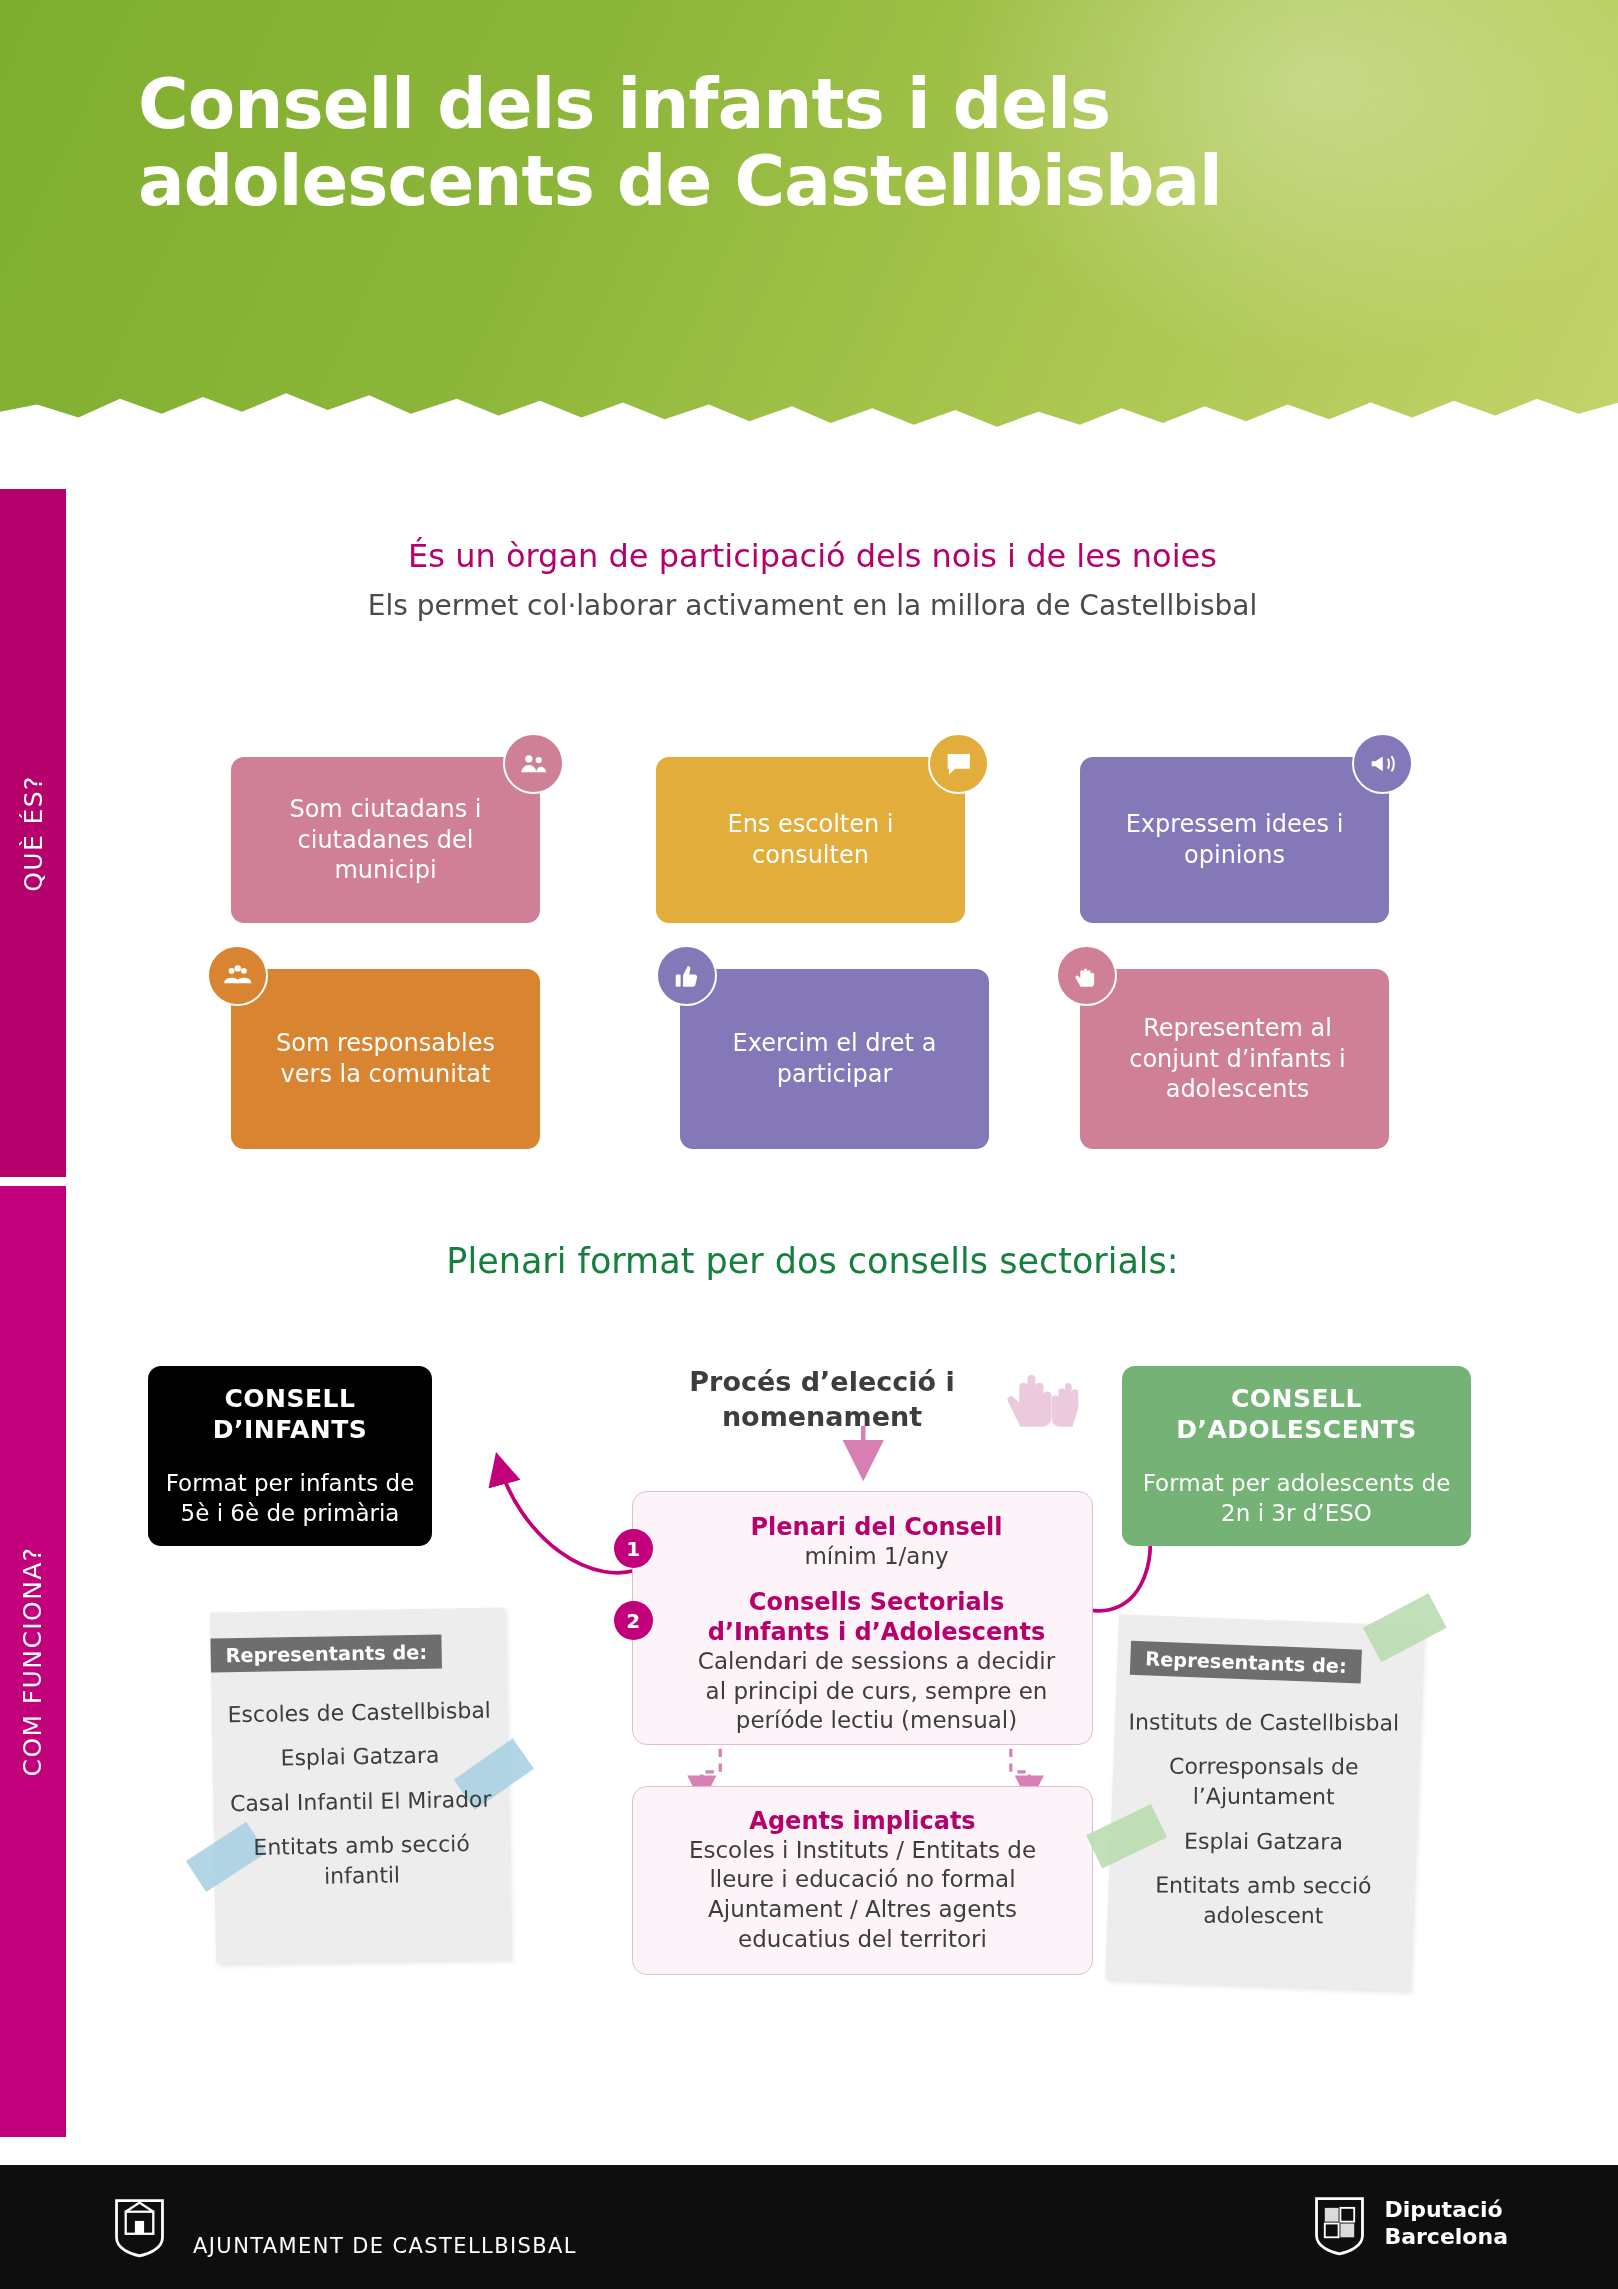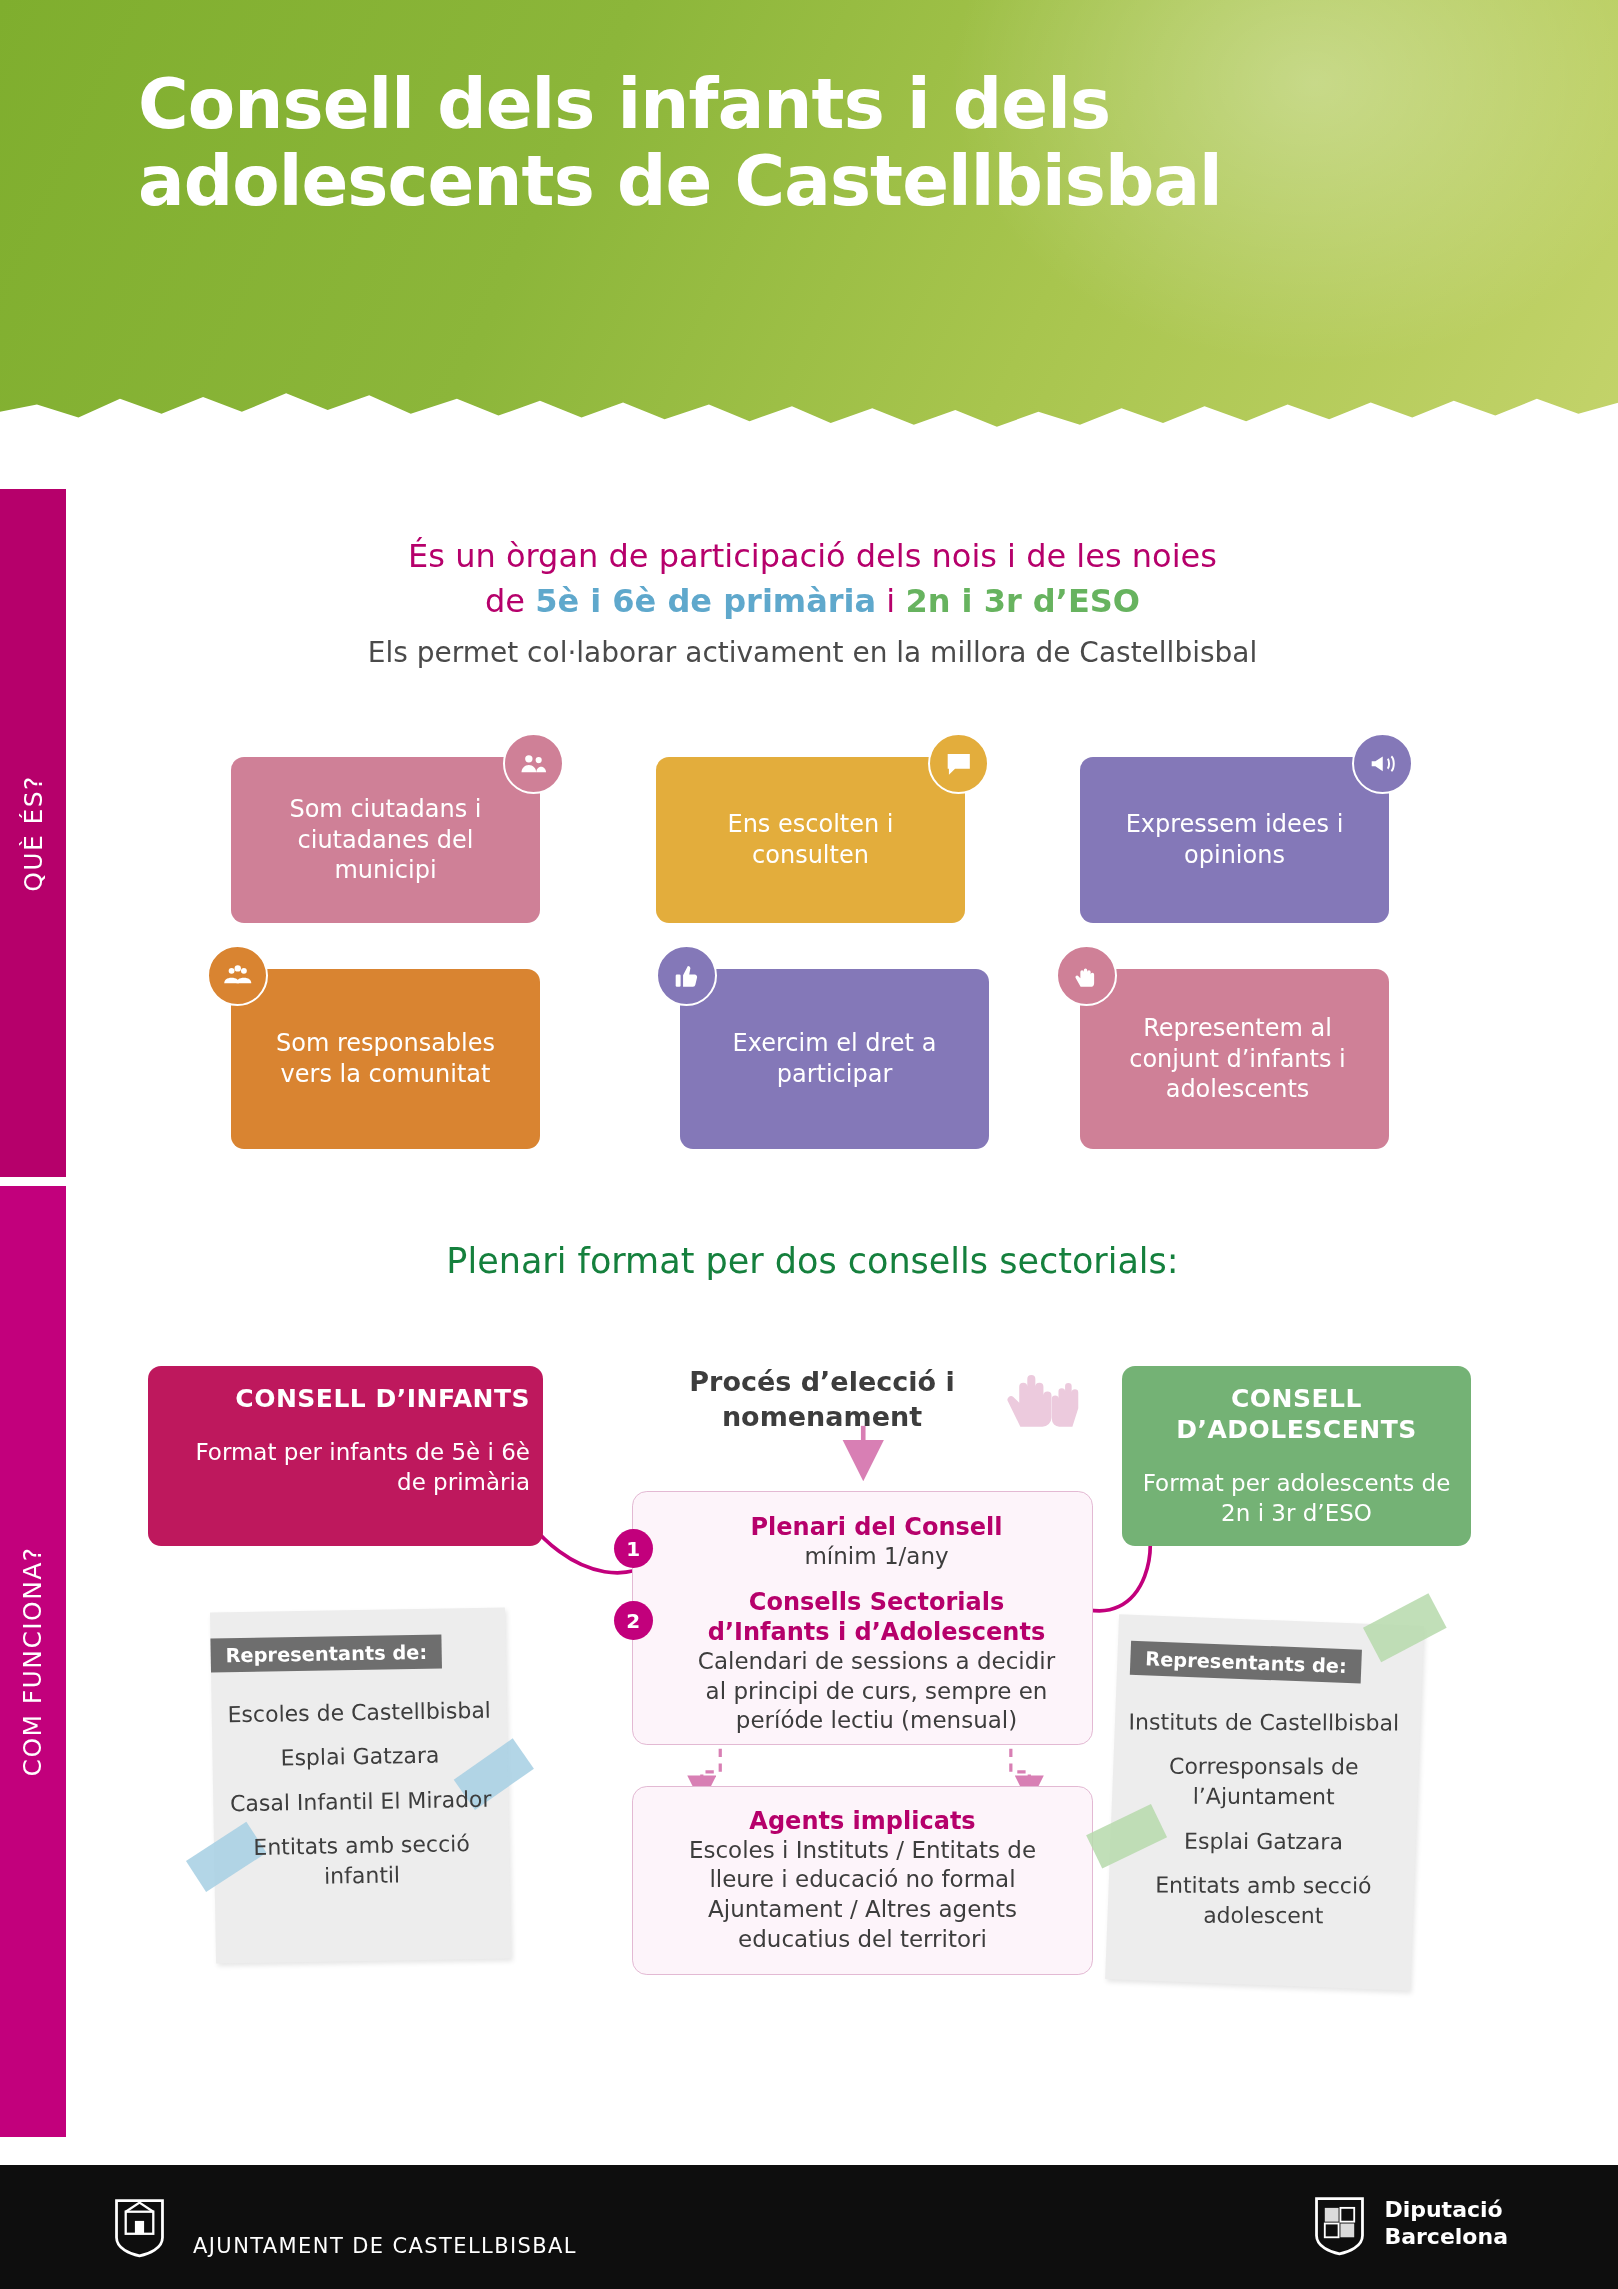--- a/index.html
+++ b/index.html
@@ -92,21 +92,21 @@
     color:#15803d;font-size:35px;
   }
 
   
   .flow{position:absolute;left:111px;top:1329px;width:1403px;height:738px;}
 
   .council-box{
     position:absolute;border-radius:13px;color:#ffffff;text-align:center;
     padding:16.6px 13px;box-sizing:border-box;
   }
-  #council-infants{left:37px;top:37px;width:395px;height:180px;background:#be185d;text-align:right;}
+  #council-infants{left:37px;top:37px;width:284px;height:180px;background:#000000;}
   #council-adolescents{left:1011px;top:37px;width:349px;height:180px;background:#74b275;}
   .council-box .cb-title{font-weight:bold;font-size:25px;line-height:1.25;letter-spacing:0.5px;}
   .council-box .cb-sub{font-size:23px;line-height:1.3;margin-top:24px;}
 
   .proces{
     position:absolute;left:554px;top:35px;width:314px;text-align:center;
     color:#3d3d3d;font-weight:bold;font-size:27px;line-height:1.3;
   }
   .hands{position:absolute;left:891px;top:16.6px;width:88px;height:88px;}
 
@@ -174,23 +174,20 @@
 
 <div class="side-tab" id="tab-que-es">
   <span>QUÈ ÉS?</span>
 </div>
 <div class="side-tab" id="tab-com-funciona">
   <span>COM FUNCIONA?</span>
 </div>
 
 <div class="intro">
   <div class="line1">És un òrgan de participació dels nois i de les noies</div>
-  <div class="line2">
-    <span>de </span><span class="c-blue">5è i 6è de primària</span><span> i </span><span class="c-green">2n i 3r d’ESO</span>
-  </div>
   <div class="line3">Els permet col·laborar activament en la millora de Castellbisbal</div>
 </div>
 
 <div class="cards">
 
   <div class="card" id="card-1">
     <span>Som ciutadans i ciutadanes del municipi</span>
     <span class="badge badge-tr" style="background:#cf8097;">
       <svg viewBox="0 0 24 24">
           <circle cx="8" cy="8" r="3"></circle>

